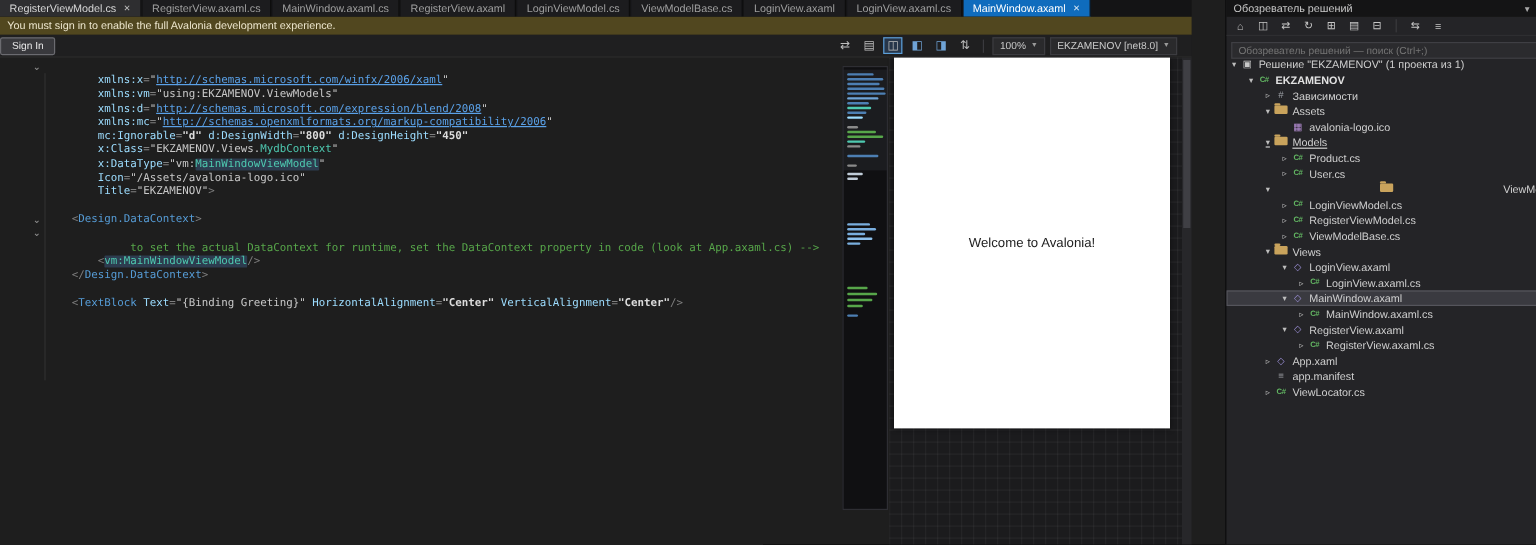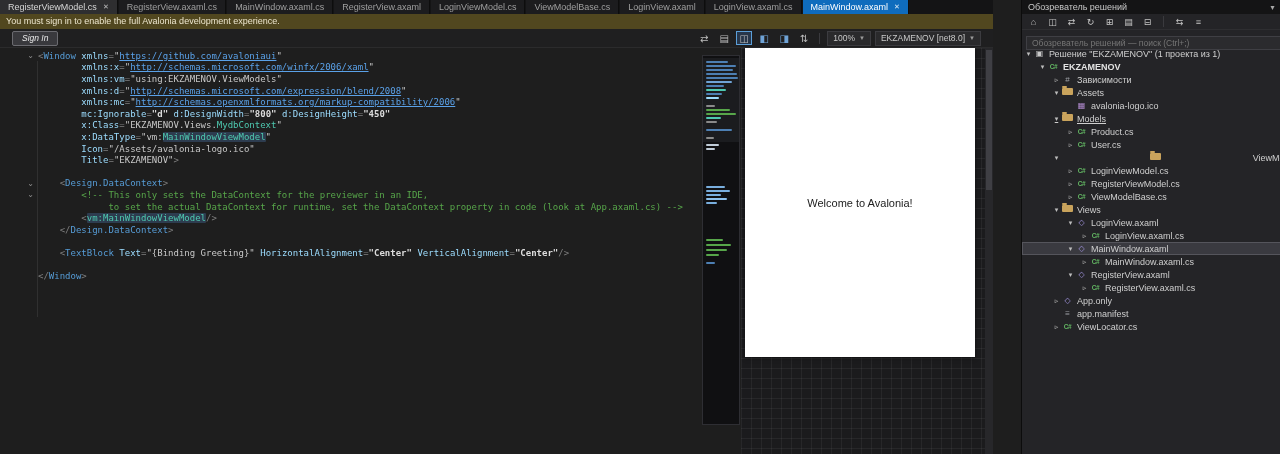--- a/index.html
+++ b/index.html
@@ -7,21 +7,21 @@
         font-family:"Liberation Sans","DejaVu Sans",sans-serif;color:#ccc;}
   
   #left{position:absolute;left:0;top:0;width:993px;height:454px;}
   .tabbar{position:absolute;left:0;top:0;width:100%;height:14px;background:#141415;display:flex;font-size:9px;overflow:hidden;}
   .tab{display:flex;align-items:center;padding:0 8px;color:#9f9f9f;background:#1c1c1e;margin-right:1px;border-right:1px solid #0d0d0d;white-space:nowrap;cursor:default;}
   .tab.highlight{background:#2e2e30;color:#d6d6d6;}
   .tab.active{background:#0f6cbd;color:#fff;}
   .tab-close{margin-left:6px;font-size:7px;opacity:.85;}
   .infobar{position:absolute;left:0;top:14px;width:100%;height:15px;background:#51471f;color:#ece5cd;font-size:9px;line-height:15px;padding-left:6px;box-sizing:border-box;}
   .toolbar{position:absolute;left:0;top:29px;width:100%;height:19px;background:#1f1f20;border-bottom:1px solid #2b2b2c;display:flex;align-items:center;box-sizing:border-box;}
-  .signin{margin-left:12px;background:#39393d;border:1px solid #6b6b70;border-radius:2px;color:#e8e8e8;font-size:8.5px;padding:1.5px 9px;line-height:10px;font-style:italic;}
+  .signin{background:#39393d;border:1px solid #6b6b70;border-radius:2px;color:#e8e8e8;font-size:8.5px;padding:1.5px 9px;line-height:10px;}
   .dtools{margin-left:auto;display:flex;align-items:center;gap:4px;margin-right:12px;}
   .dt-icon{width:16px;height:14px;line-height:14px;text-align:center;font-size:10px;color:#bdbdbd;border:1px solid transparent;box-sizing:border-box;}
   .dt-icon.active{border-color:#5c9fd8;background:#27364a;}
   .dt-icon.accent{color:#6fa3d6;}
   .vsep{width:1px;height:11px;background:#3a3a3e;margin:0 3px;}
   .drop{display:flex;align-items:center;gap:4px;background:#2a2a2c;border:1px solid #3c3c40;color:#c9c9c9;font-size:8.5px;padding:1px 5px;line-height:11px;white-space:nowrap;}
   .drop .chev{font-size:6px;color:#9a9a9a;}
   
   .editor-body{position:absolute;left:0;top:48px;right:0;bottom:0;}
   .code-area{position:absolute;left:0;top:0;width:700px;bottom:0;overflow:hidden;padding-top:2px;}
@@ -129,21 +129,20 @@
           <span>EKZAMENOV [net8.0]</span>
           <span class="chev">▼</span>
         </span>
       </div>
     </div>
     <div class="editor-body">
       <div class="code-area">
         <div class="indent-guide"></div>
       <div class="cl">
             <span class="fold">⌄</span>
-            <span class="ct"><span class="tk-p">&lt;</span><span class="tk-tag">Window</span><span class="tk-v"> </span><span class="tk-at">xmlns</span><span class="tk-p">=</span><span class="tk-v">"</span><span class="tk-lk">https://github.com/avaloniaui</span><span class="tk-v">"</span></span>
           </div>
           <div class="cl">
             <span class="fold"></span>
             <span class="ct"><span class="tk-v">        </span><span class="tk-at">xmlns:x</span><span class="tk-p">=</span><span class="tk-v">"</span><span class="tk-lk">http://schemas.microsoft.com/winfx/2006/xaml</span><span class="tk-v">"</span></span>
           </div>
           <div class="cl">
             <span class="fold"></span>
             <span class="ct"><span class="tk-v">        </span><span class="tk-at">xmlns:vm</span><span class="tk-p">=</span><span class="tk-v">"using:EKZAMENOV.ViewModels"</span></span>
           </div>
           <div class="cl">
@@ -177,21 +176,20 @@
           <div class="cl">
             <span class="fold"></span>
             <span class="ct"></span>
           </div>
           <div class="cl">
             <span class="fold">⌄</span>
             <span class="ct"><span class="tk-v">    </span><span class="tk-p">&lt;</span><span class="tk-tag">Design.DataContext</span><span class="tk-p">&gt;</span></span>
           </div>
           <div class="cl">
             <span class="fold">⌄</span>
-            <span class="ct"><span class="tk-v">        </span><span class="tk-cm">&lt;!-- This only sets the DataContext for the previewer in an IDE,</span></span>
           </div>
           <div class="cl">
             <span class="fold"></span>
             <span class="ct"><span class="tk-v">             </span><span class="tk-cm">to set the actual DataContext for runtime, set the DataContext property in code (look at App.axaml.cs) --&gt;</span></span>
           </div>
           <div class="cl">
             <span class="fold"></span>
             <span class="ct"><span class="tk-v">        </span><span class="tk-p">&lt;</span><span class="tk-clh">vm:MainWindowViewModel</span><span class="tk-p">/&gt;</span></span>
           </div>
           <div class="cl">
@@ -202,24 +200,20 @@
             <span class="fold"></span>
             <span class="ct"></span>
           </div>
           <div class="cl">
             <span class="fold"></span>
             <span class="ct"><span class="tk-v">    </span><span class="tk-p">&lt;</span><span class="tk-tag">TextBlock</span><span class="tk-v"> </span><span class="tk-at">Text</span><span class="tk-p">=</span><span class="tk-v">"{Binding Greeting}"</span><span class="tk-v"> </span><span class="tk-at">HorizontalAlignment</span><span class="tk-p">=</span><span class="tk-n">"Center"</span><span class="tk-v"> </span><span class="tk-at">VerticalAlignment</span><span class="tk-p">=</span><span class="tk-n">"Center"</span><span class="tk-p">/&gt;</span></span>
           </div>
           <div class="cl">
             <span class="fold"></span>
             <span class="ct"></span>
-          </div>
-          <div class="cl">
-            <span class="fold"></span>
-            <span class="ct"><span class="tk-p">&lt;/</span><span class="tk-tag">Window</span><span class="tk-p">&gt;</span></span>
           </div>
         </div>
       <div class="minimap">
         <div class="mm-slider"></div>
       <div class="mm-mark" style="top: 5px; width: 22px; background: rgb(77, 127, 179);"></div>
           <div class="mm-mark" style="top: 9px; width: 30px; background: rgb(77, 127, 179);"></div>
           <div class="mm-mark" style="top: 13px; width: 27px; background: rgb(77, 127, 179);"></div>
           <div class="mm-mark" style="top: 17px; width: 31px; background: rgb(77, 127, 179);"></div>
           <div class="mm-mark" style="top: 21px; width: 32px; background: rgb(77, 127, 179);"></div>
           <div class="mm-mark" style="top: 25px; width: 26px; background: rgb(111, 163, 214);"></div>
@@ -375,21 +369,21 @@
           <span class="tlabel">RegisterView.axaml</span>
         </div>
         <div class="trow" style="padding-left: 58px;">
           <span class="arrow">▹</span>
           <span class="ticon ic-cs" style="color: rgb(98, 181, 98);">C#</span>
           <span class="tlabel">RegisterView.axaml.cs</span>
         </div>
         <div class="trow" style="padding-left: 30px;">
           <span class="arrow">▹</span>
           <span class="ticon" style="color: rgb(155, 143, 214);">◇</span>
-          <span class="tlabel">App.only</span>
+          <span class="tlabel">App.xaml</span>
         </div>
         <div class="trow" style="padding-left: 30px;">
           <span class="arrow"></span>
           <span class="ticon" style="color: rgb(157, 160, 166);">≡</span>
           <span class="tlabel">app.manifest</span>
         </div>
         <div class="trow" style="padding-left: 30px;">
           <span class="arrow">▹</span>
           <span class="ticon ic-cs" style="color: rgb(98, 181, 98);">C#</span>
           <span class="tlabel">ViewLocator.cs</span>

